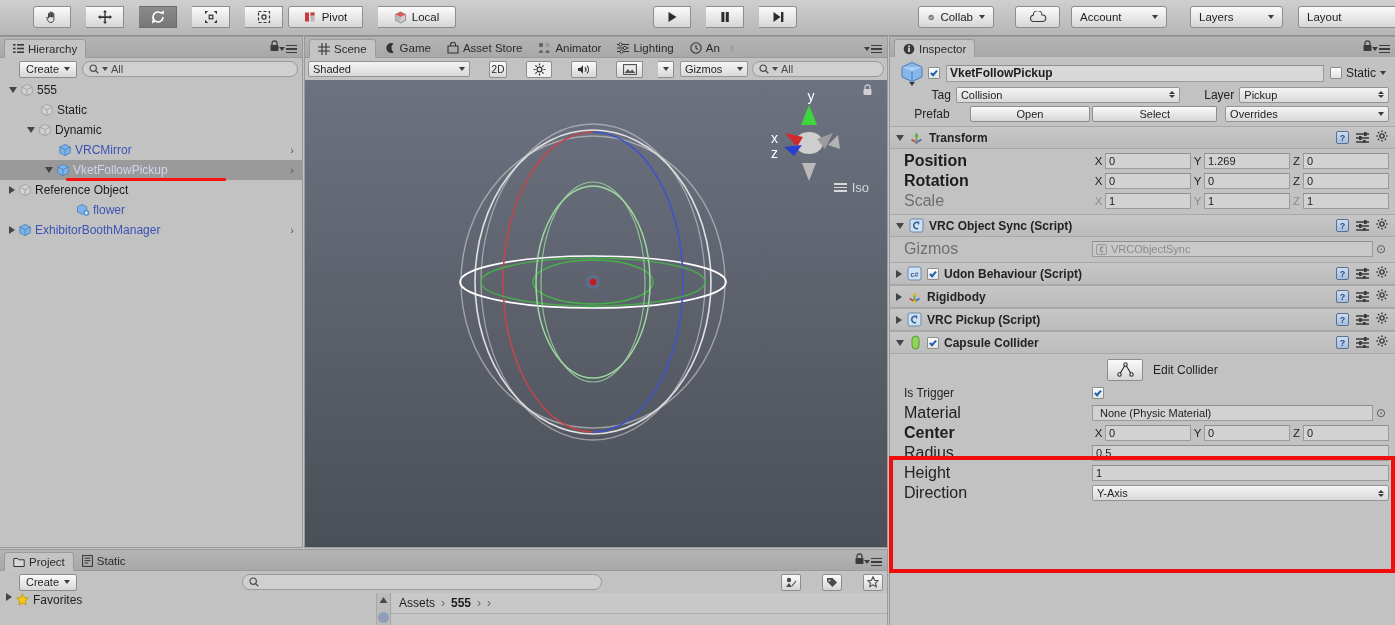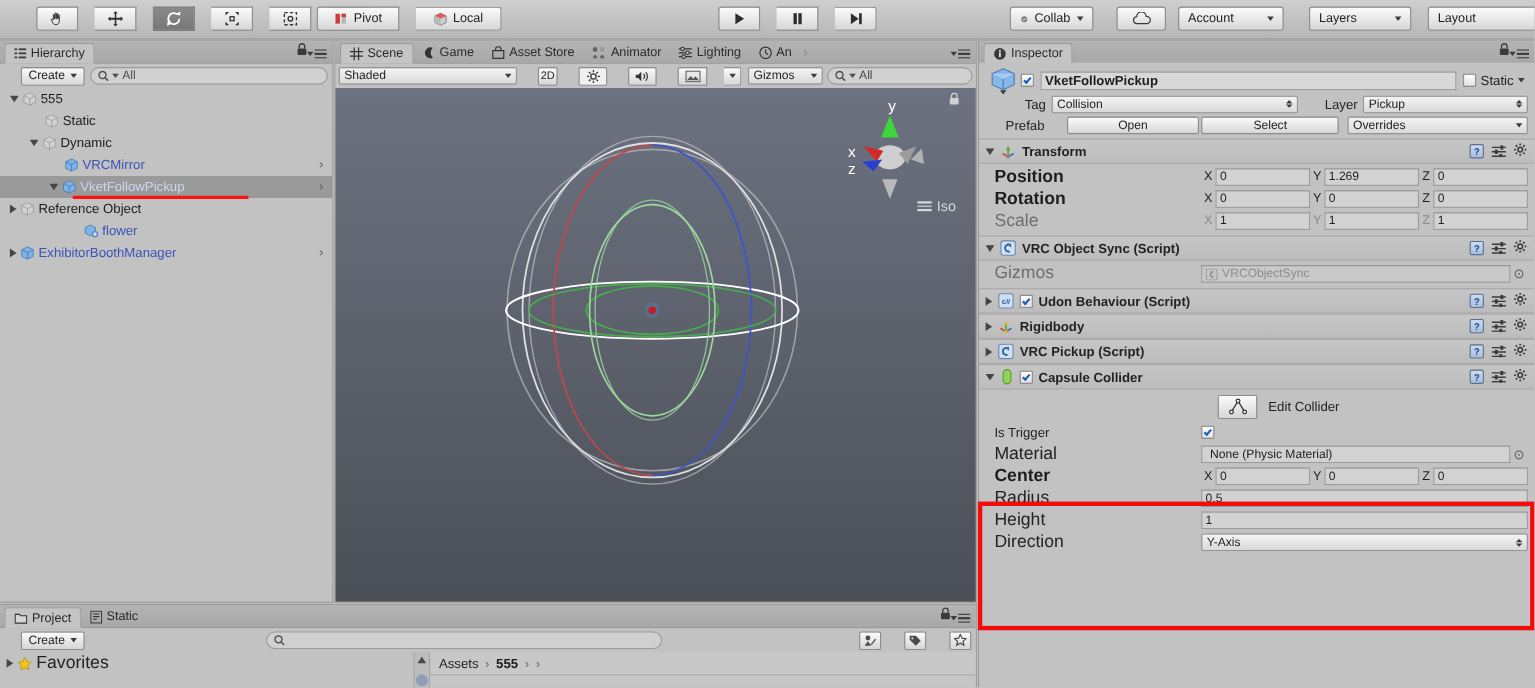--- a/index.html
+++ b/index.html
@@ -633,21 +633,21 @@
       </div>
       <div class="btn" style="width:20px;height:17px">
         <svg width="12" height="12" viewBox="0 0 12 12">
             <path d="M6 .8l1.6 3.4 3.6.4-2.7 2.5.8 3.6L6 8.8 2.7 10.7l.8-3.6L.8 4.6l3.6-.4z" fill="none" stroke="#4a4a4a" stroke-width="1.1"></path>
           </svg>
       </div>
     </div>
 
     <div class="p-body">
       <div class="p-left">
-        <div style="height:20px;display:flex;align-items:center;gap:4px;padding-left:6px;font-size:16px">
+        <div style="height:20px;display:flex;align-items:flex-start;gap:4px;padding-left:6px;font-size:12px">
           <span class="tri"></span>
           <svg width="13" height="13" viewBox="0 0 13 13">
               <path d="M6.5 .8l1.8 3.7 4 .6-2.9 2.8.7 4-3.6-1.9L2.9 11.9l.7-4L.7 5.1l4-.6z" fill="#f5c518" stroke="#b38f00" stroke-width=".7"></path>
             </svg>
           <span>Favorites</span>
         </div>
         <div style="position:absolute;right:0;top:0;width:13px;height:33px;background:#bcbcbc;border-left:1px solid #a8a8a8">
           <svg width="11" height="9" viewBox="0 0 11 9" style="margin:3px 1px">
               <path d="M5.5 1l4 6h-8z" fill="#4a4a4a"></path>
             </svg>

